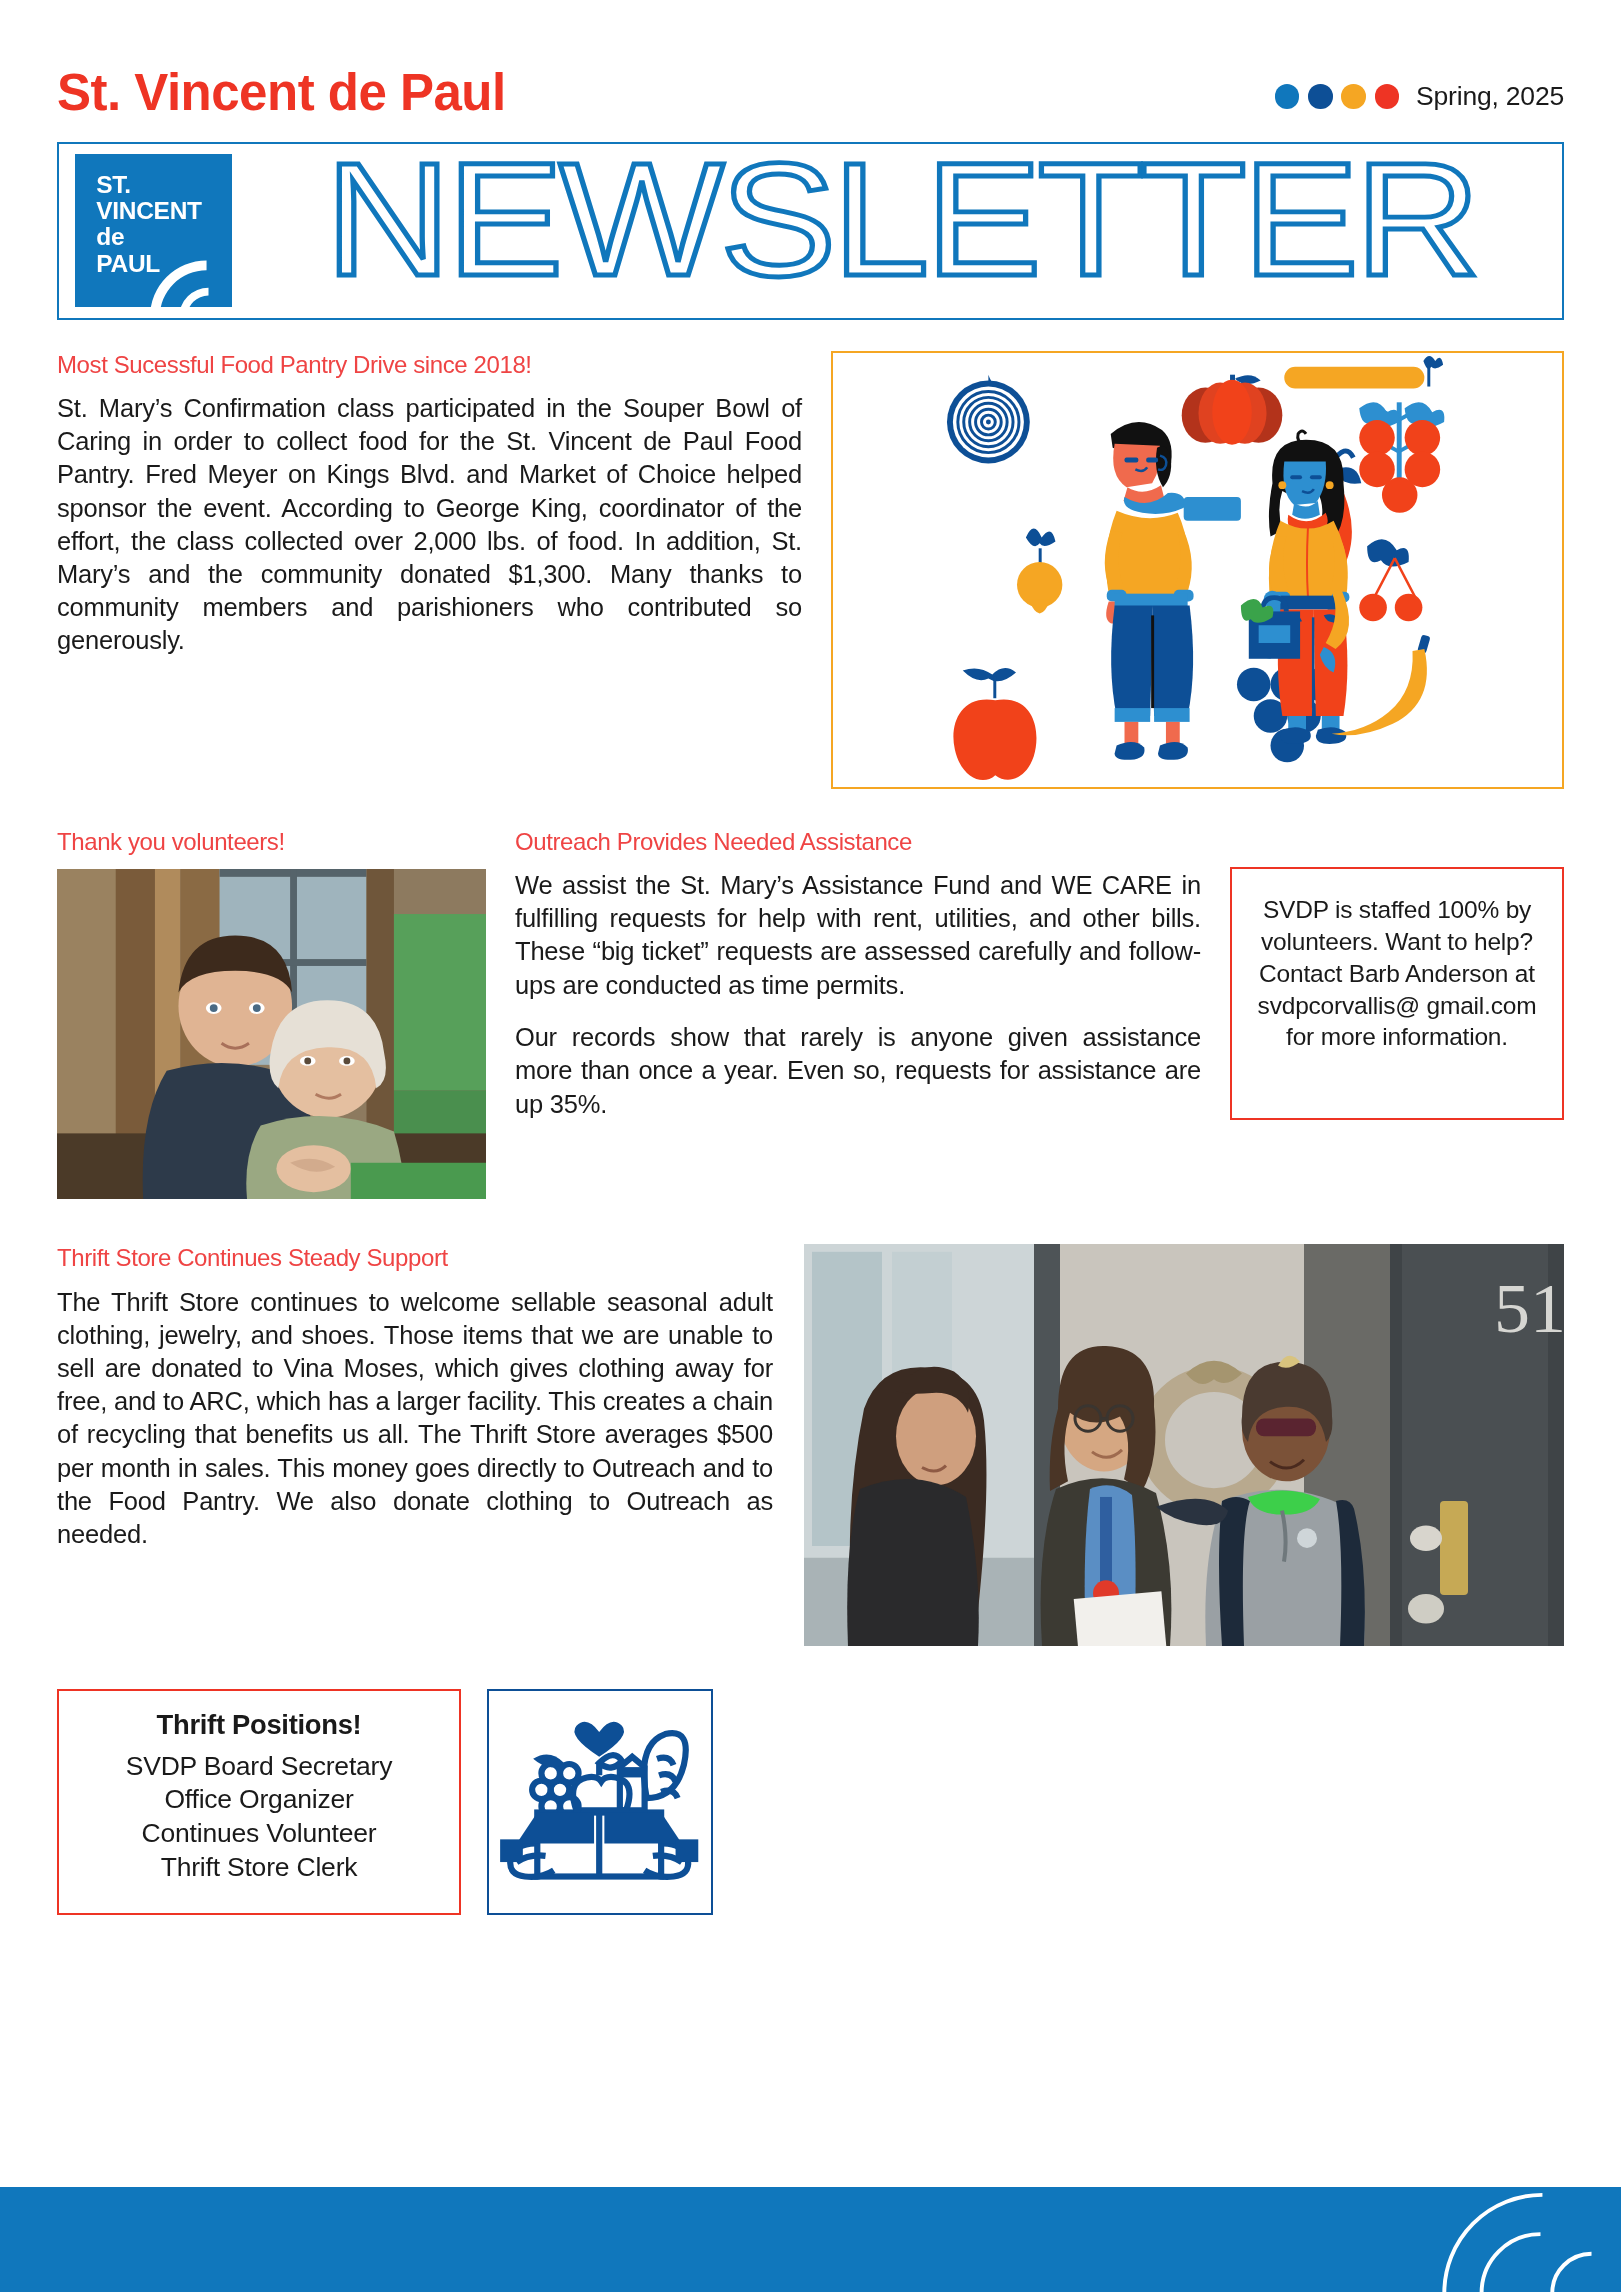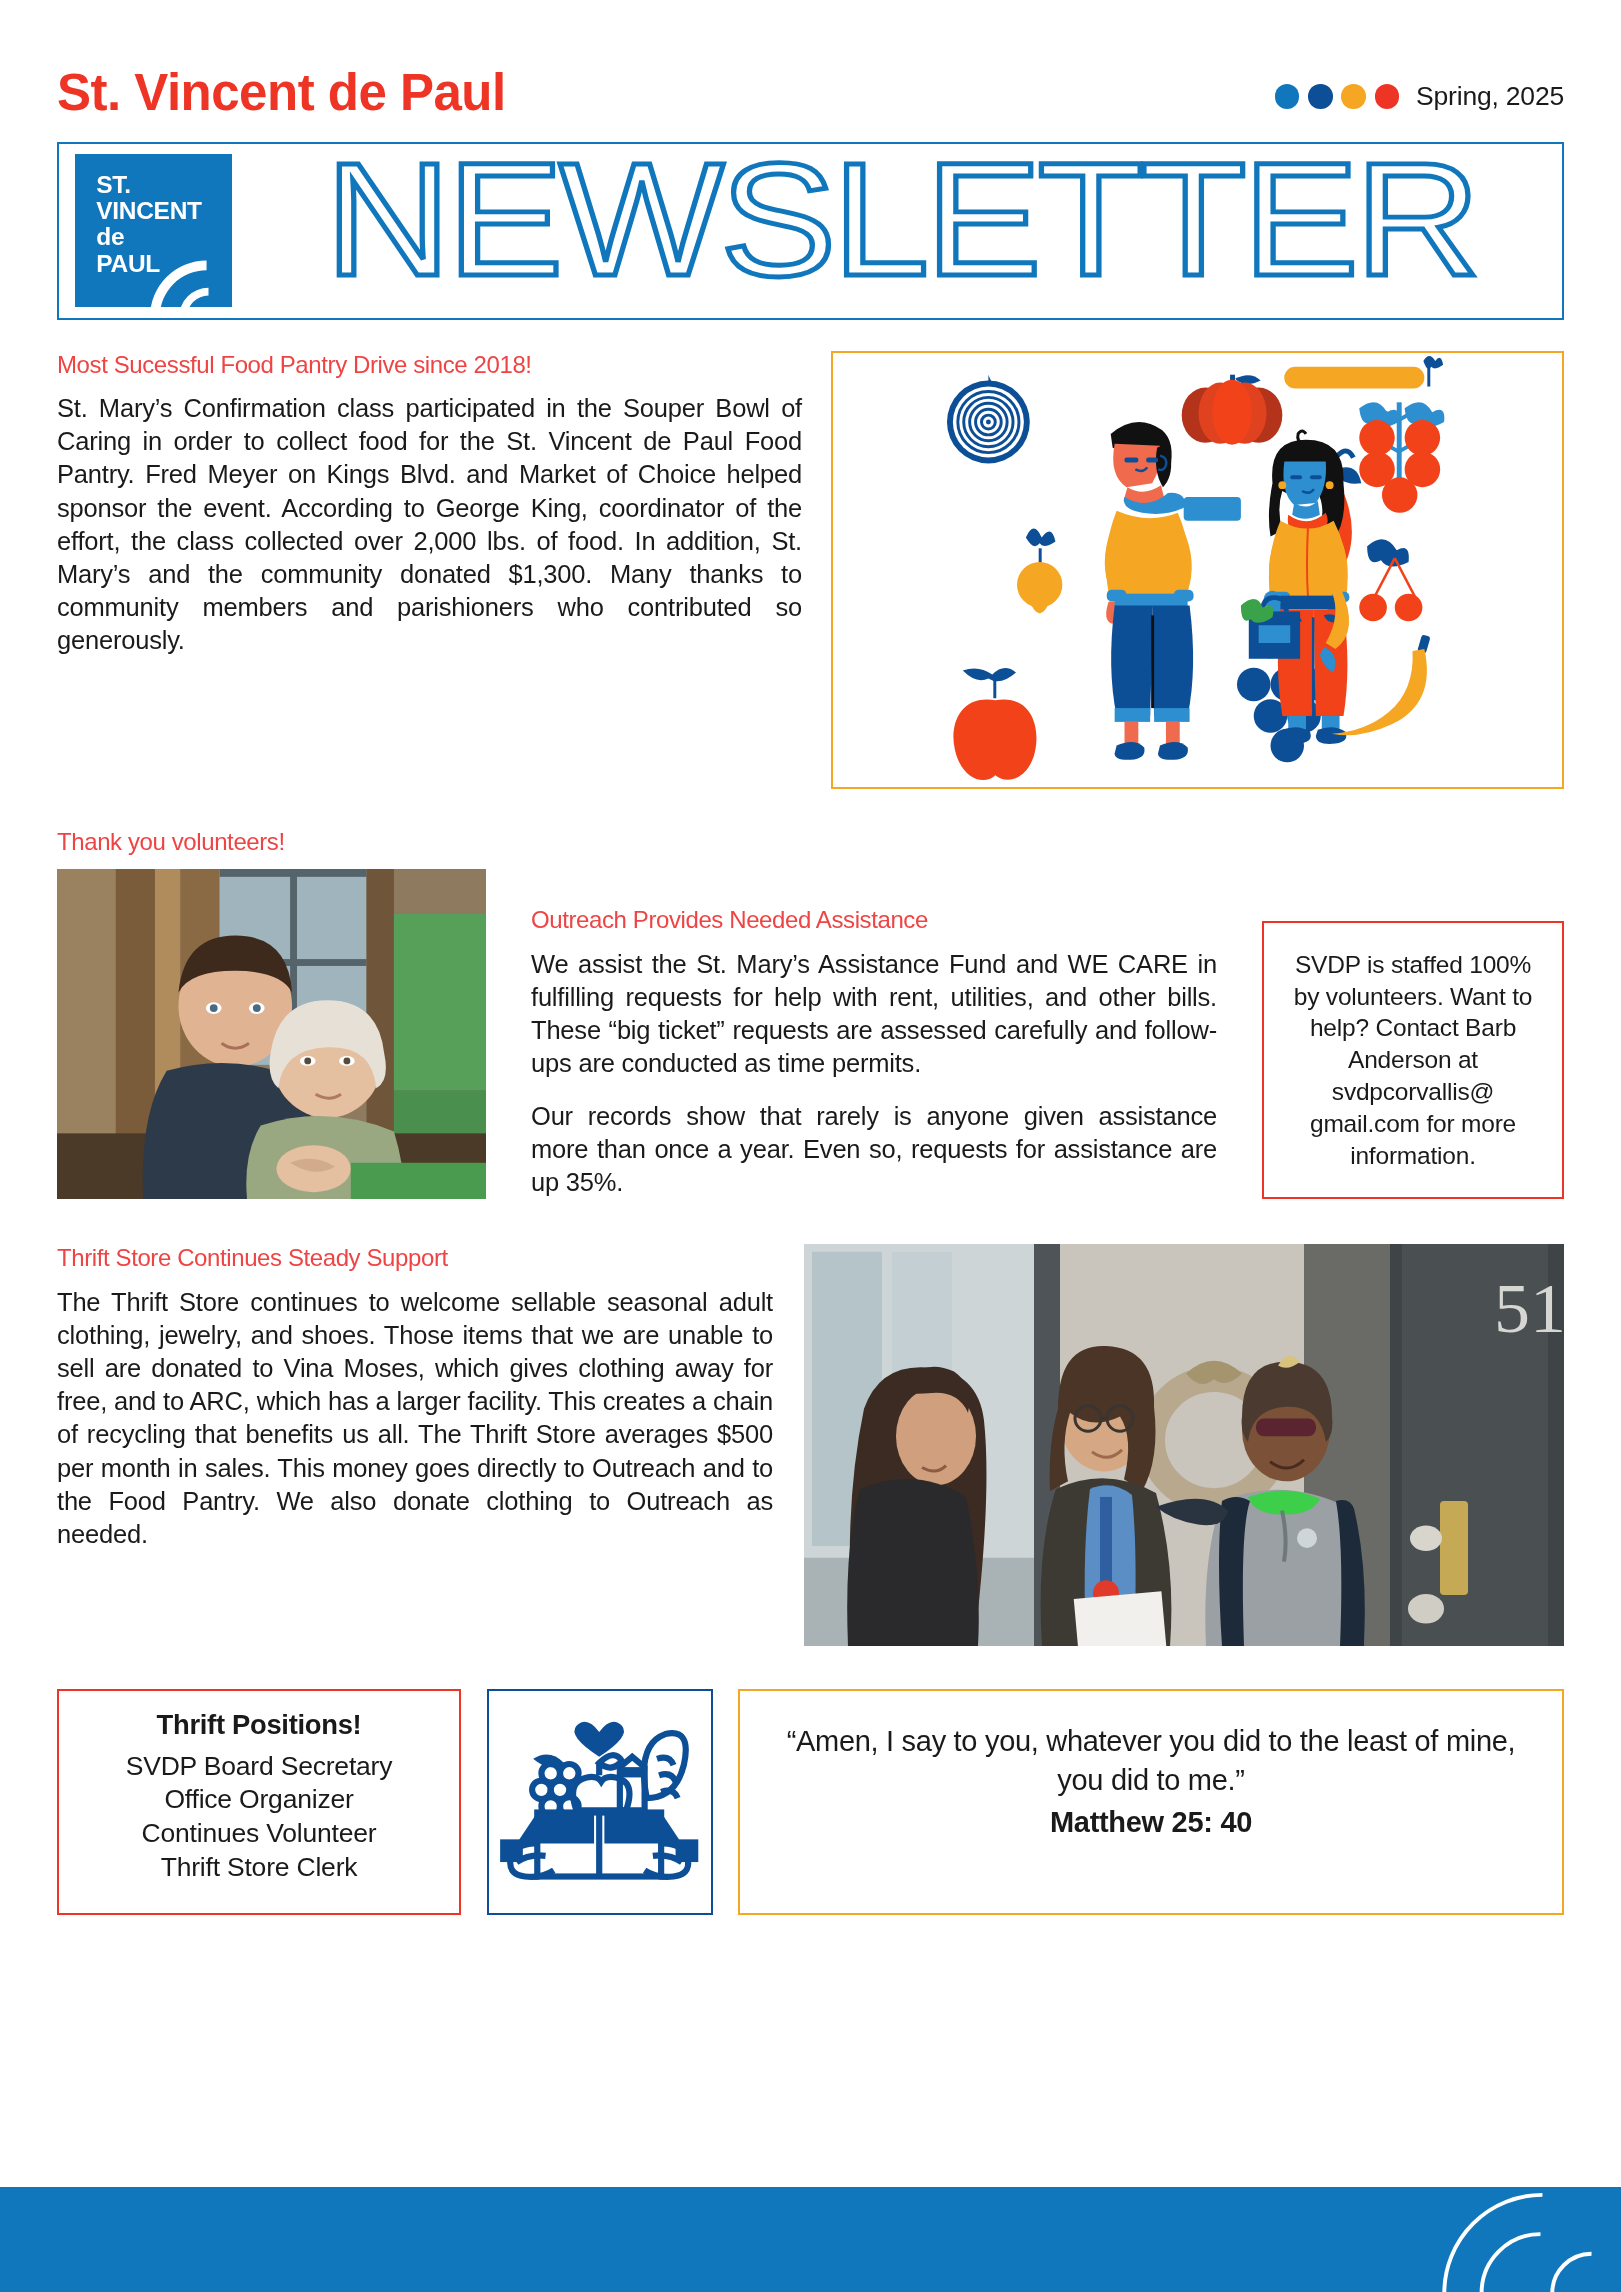--- a/index.html
+++ b/index.html
@@ -128,23 +128,23 @@
     height: 438px;
     box-sizing: border-box;
     background: #fff;
     overflow: hidden;
   }
   .veg-frame svg { display:block; width:100%; height:100%; }
 
   
   .sec2 {
     display: flex;
-    gap: 45px;
+    gap: 29px;
     margin-top: 39px;
-    align-items: flex-end;
+    align-items: flex-start;
   }
   .col-vol { width: 429px; flex: 0 0 429px; }
   .vol-photo {
     margin-top: 13.7px;
     width: 429px;
     height: 330px;
     position: relative;
     overflow: hidden;
     background: #6b5a47;
   }
@@ -615,24 +615,20 @@
           <path d="M36,58 q16,-10 30,4 q-14,10 -30,-4 Z"></path>
 
           <rect x="120" y="66" width="24" height="10"></rect>
 
           <rect x="4" y="136" width="22" height="22"></rect>
           <rect x="174" y="136" width="22" height="22"></rect>
         </g>
       </svg>
     </div>
 
-    <div class="box-quote">
-      <div class="q">“Amen, I say to you, whatever you did to the least of mine, you did to me.”</div>
-      <div class="cite">Matthew 25: 40</div>
-    </div>
   </div>
 
   <div class="footer">
     <svg width="216" height="106" viewBox="0 0 220 108">
       <path d="M40,108 A100,100 0 0 1 140,8" fill="none" stroke="#ffffff" stroke-width="4"></path>
       <path d="M78,108 A60,60 0 0 1 138,48" fill="none" stroke="#ffffff" stroke-width="4"></path>
       <path d="M150,108 A40,40 0 0 1 190,68" fill="none" stroke="#ffffff" stroke-width="4"></path>
     </svg>
   </div>
 

